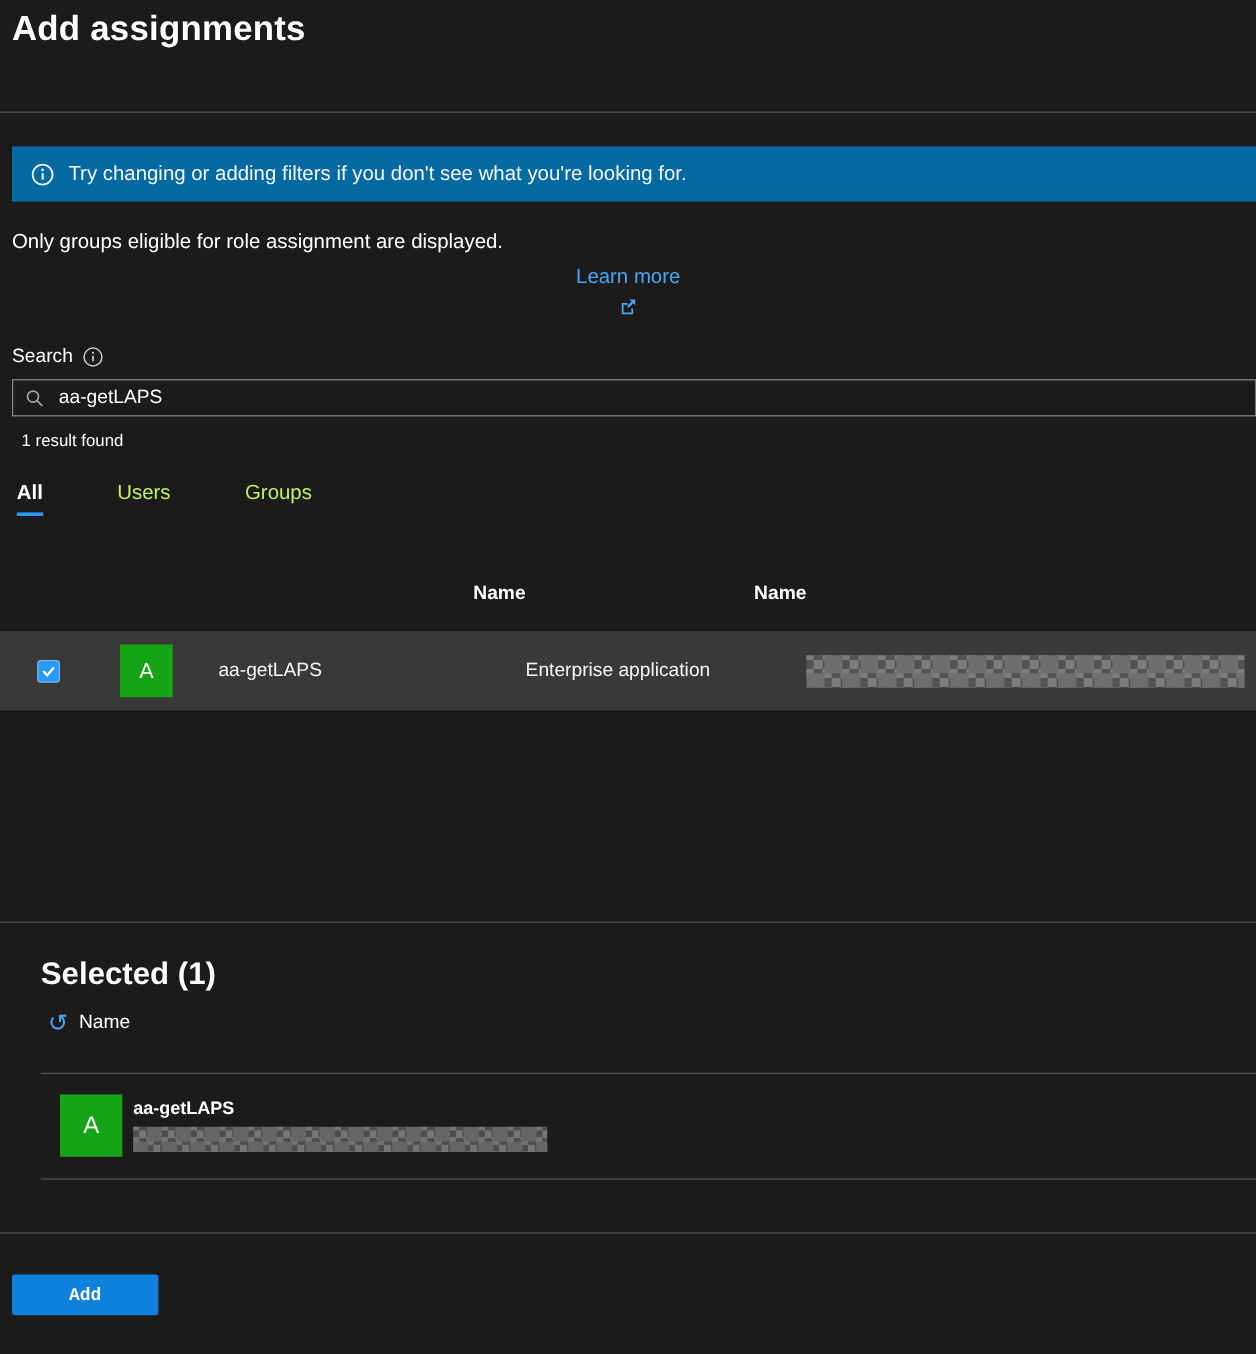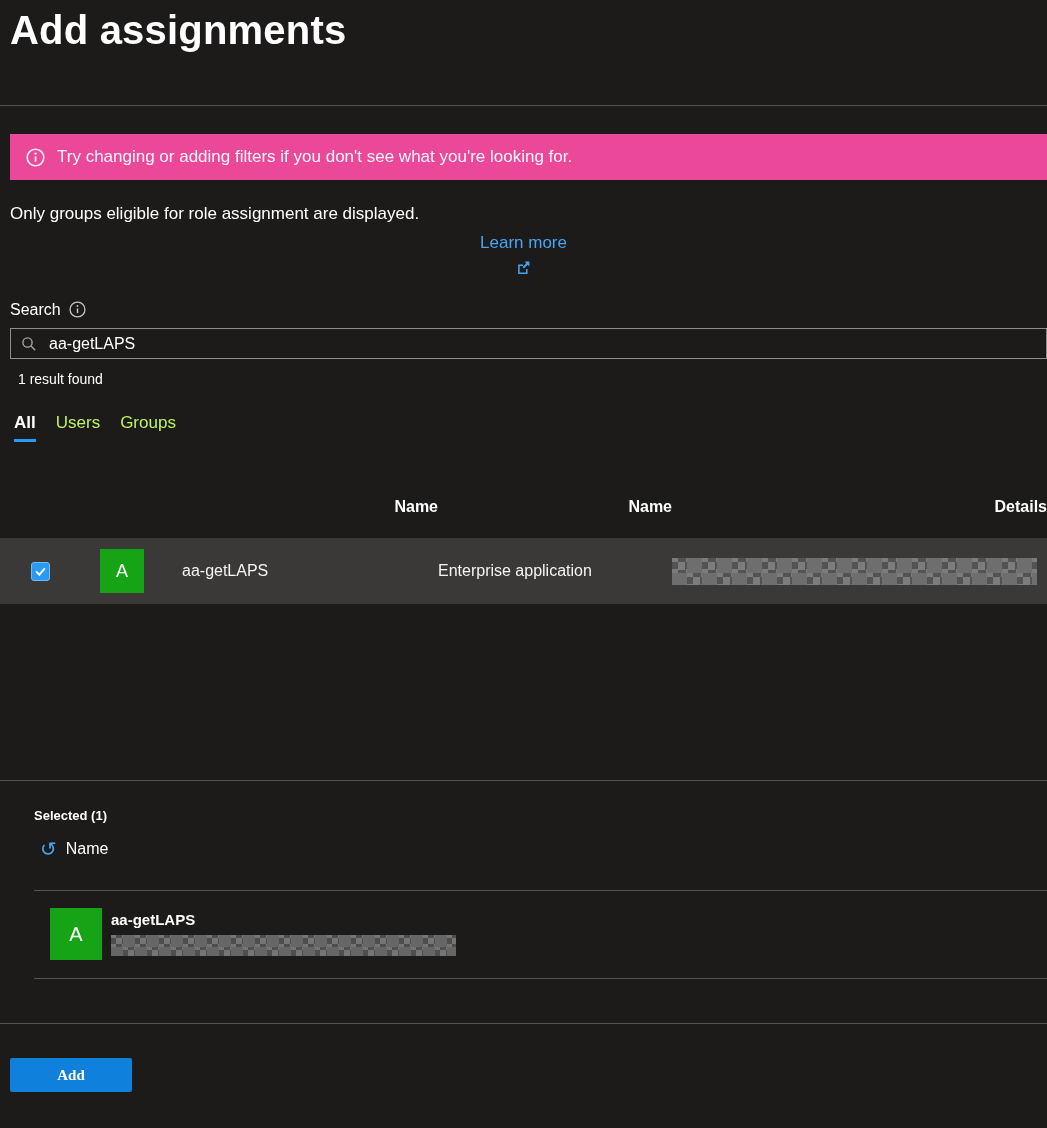--- a/index.html
+++ b/index.html
@@ -6,34 +6,34 @@
   html,body { width:1047px; height:1128px; }
   body {
     background:#1c1b1a;
     color:#ffffff;
     font-family:"Liberation Sans", sans-serif;
     overflow:hidden;
     position:relative;
   }
   .page-title {
     margin:8px 10px 0;
-    font-size:40px;
+    font-size:29px;
     font-weight:700;
     letter-spacing:.2px;
   }
   .divider-full {
     border:none;
     border-top:1px solid #555351;
     margin:0;
   }
   .divider-1 { margin-top:52px; }
   .banner {
     margin:28px 0 0 10px;
     height:46px;
-    background:#ec4899;
+    background:#0369a1;
     display:flex;
     align-items:center;
     gap:12px;
     padding:0 14px 0 16px;
   }
   .banner svg { flex:0 0 auto; }
   .banner-text { font-size:17px; color:#f3f6fa; }
   .notice-text { margin:24px 10px 0; font-size:17px; }
   .learn-more-row { margin:9px 10px 0; display:flex; align-items:center; gap:7px;flex-direction:column; }
   .learn-more-link { color:#46a6f5; font-size:17px; text-decoration:none; cursor:pointer; }
@@ -52,21 +52,21 @@
     flex:1;
     background:transparent;
     border:none;
     outline:none;
     color:#ffffff;
     font-size:16px;
     font-family:"Liberation Sans", sans-serif;
     margin-left:12px;
   }
   .result-count { margin:12px 10px 0 18px; font-size:14px; }
-  .tabs { margin:26px 10px 0 14px; display:flex; gap:20px;text-align:right; }
+  .tabs { margin:26px 10px 0 14px; display:flex; gap:62px;text-align:right; }
   .tab {
     font-size:17px;
     color:#bef264;
     padding-bottom:9px;
     cursor:pointer;
     position:relative;
   }
   .tab.active { color:#ffffff; font-weight:700; }
   .tab.active::after {
     content:"";
@@ -108,21 +108,21 @@
   .cell-text { font-size:16px; color:#f5f4f3; }
   .redacted {
     height:27px;
     width:calc(100% - 10px);
     background:
       repeating-conic-gradient(#6e6e6e 0% 25%, transparent 0% 50%) 0 0/30px 30px,
       repeating-conic-gradient(#535353 0% 25%, #7c7c7c 0% 50%) 6px 4px/15px 15px;
   }
   .table-spacer { height:176px; }
   .selected-section { padding:0 0 0 34px; }
-  .selected-title { margin-top:27px; font-size:13px; font-weight:700; }
+  .selected-title { margin-top:27px; font-size:26px; font-weight:700; }
   .reset-row {
     margin:16px 0 0 6px;
     display:inline-flex;
     align-items:center;
     gap:9px;
     cursor:pointer;
   }
   .reset-icon { color:#46a6f5; font-size:20px; line-height:1; }
   .reset-label { font-size:16px; color:#ffffff; }
   .divider-inset { border:none; border-top:1px solid #555351; margin:30px 0 0; }
@@ -142,21 +142,21 @@
   .add-button {
     margin:34px 0 0 10px;
     width:122px;
     height:34px;
     background:#0f80dc;
     color:#ffffff;
     border:none;
     border-radius:2px;
     font-size:15px;
     font-weight:700;
-    font-family:Liberation Serif, serif;
+    font-family:Liberation Mono, monospace;
     cursor:pointer;
     display:flex; align-items:center; justify-content:center;
   }
 </style>
 </head>
 <body>
 
 <h1 class="page-title">Add assignments</h1>
 
 <hr class="divider-full divider-1">
@@ -203,21 +203,20 @@
   <div class="tab active">All</div>
   <div class="tab">Users</div>
   <div class="tab">Groups</div>
 </div>
 
 <div class="grid table-header">
   <div></div>
   <div></div>
   <div class="th">Name</div>
   <div class="th">Name</div>
-  <div class="th">Details</div>
 </div>
 
 <div class="grid result-row">
   <div class="cb-cell">
     <span class="checkbox">
       <svg width="13" height="13" viewBox="0 0 12 12">
         <path d="M2.4 6.4l2.5 2.6 4.7-5.4" stroke="#ffffff" stroke-width="1.8" fill="none" stroke-linecap="round"></path>
       </svg>
     </span>
   </div>

